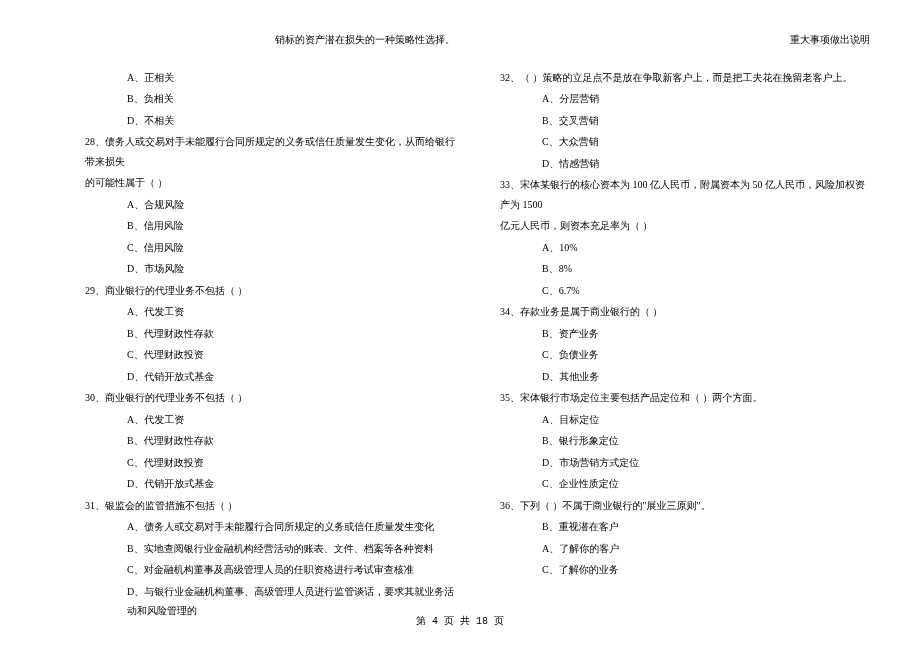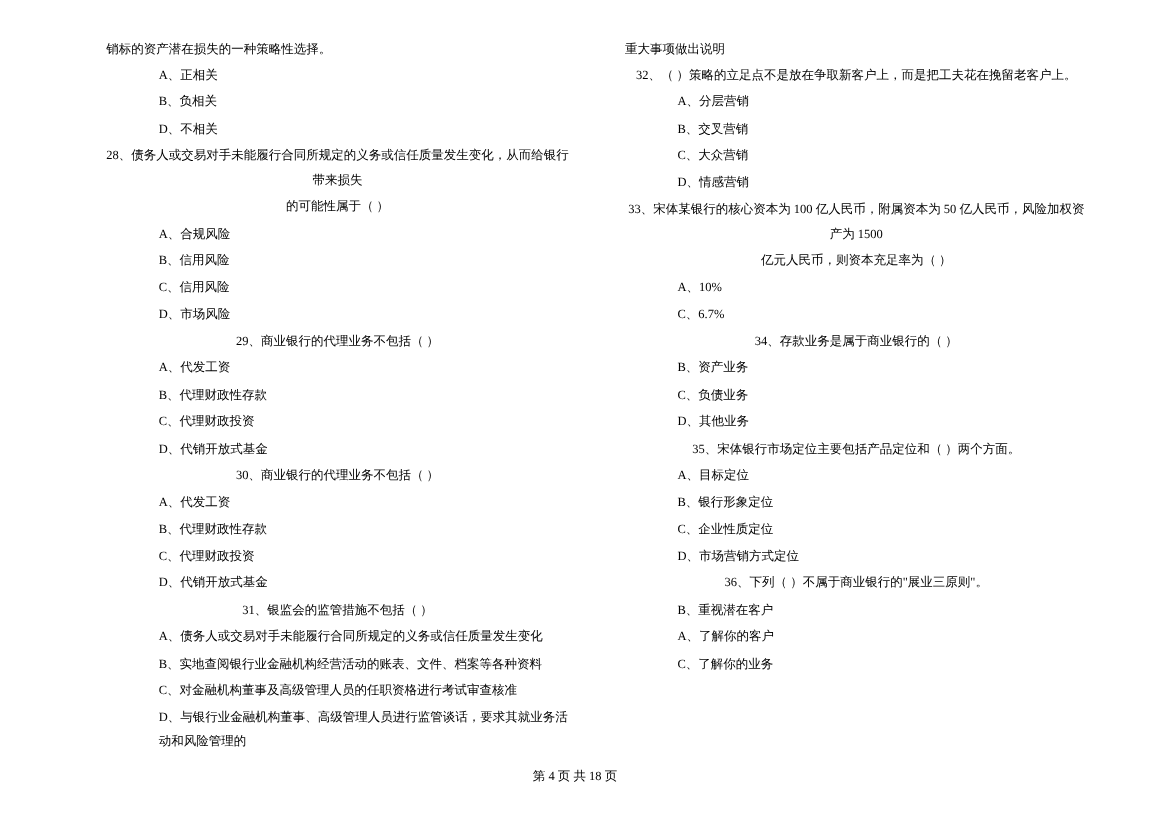--- a/index.html
+++ b/index.html
@@ -20,37 +20,38 @@
     .page-container {
       display: flex;
       padding: 30px 50px 0 85px;
       gap: 45px;
     }
     .column {
       flex: 1;
       line-height: 1.95;
     }
     .question-intro {
-      margin-bottom: 1px;
+      margin-bottom: 18px;
+      text-align: right;
     }
     .question {
       margin-bottom: 2px;
-      text-align: center;
     }
     .option {
       padding-left: 42px;
       margin-bottom: 2px;
     }
     .footer {
       position: absolute;
       bottom: 22px;
       left: 0;
       width: 100%;
       text-align: center;
       font-size: 10px;
+      font-family: Liberation Mono, monospace;
     }
   </style>
 </head>
 <body>
 
 <div class="page-container">
   <div class="column">
     <div class="question-intro">销标的资产潜在损失的一种策略性选择。</div>
     <div class="option">A、正相关</div>
     <div class="option">B、负相关</div>
@@ -87,32 +88,33 @@
 
     <div class="question">32、（    ）策略的立足点不是放在争取新客户上，而是把工夫花在挽留老客户上。</div>
     <div class="option">A、分层营销</div>
     <div class="option">B、交叉营销</div>
     <div class="option">C、大众营销</div>
     <div class="option">D、情感营销</div>
 
     <div class="question">33、宋体某银行的核心资本为 100 亿人民币，附属资本为 50 亿人民币，风险加权资产为 1500</div>
     <div class="question">亿元人民币，则资本充足率为（    ）</div>
     <div class="option">A、10%</div>
+    <div class="option">B、8%</div>
     <div class="option">C、6.7%</div>
 
     <div class="question">34、存款业务是属于商业银行的（    ）</div>
     <div class="option">B、资产业务</div>
     <div class="option">C、负债业务</div>
     <div class="option">D、其他业务</div>
 
     <div class="question">35、宋体银行市场定位主要包括产品定位和（    ）两个方面。</div>
     <div class="option">A、目标定位</div>
     <div class="option">B、银行形象定位</div>
+    <div class="option">D、市场营销方式定位</div>
     <div class="option">C、企业性质定位</div>
-    <div class="option">D、市场营销方式定位</div>
 
     <div class="question">36、下列（    ）不属于商业银行的"展业三原则"。</div>
     <div class="option">B、重视潜在客户</div>
     <div class="option">A、了解你的客户</div>
     <div class="option">C、了解你的业务</div>
   </div>
 </div>
 
 <div class="footer">第 4 页 共 18 页</div>
 

